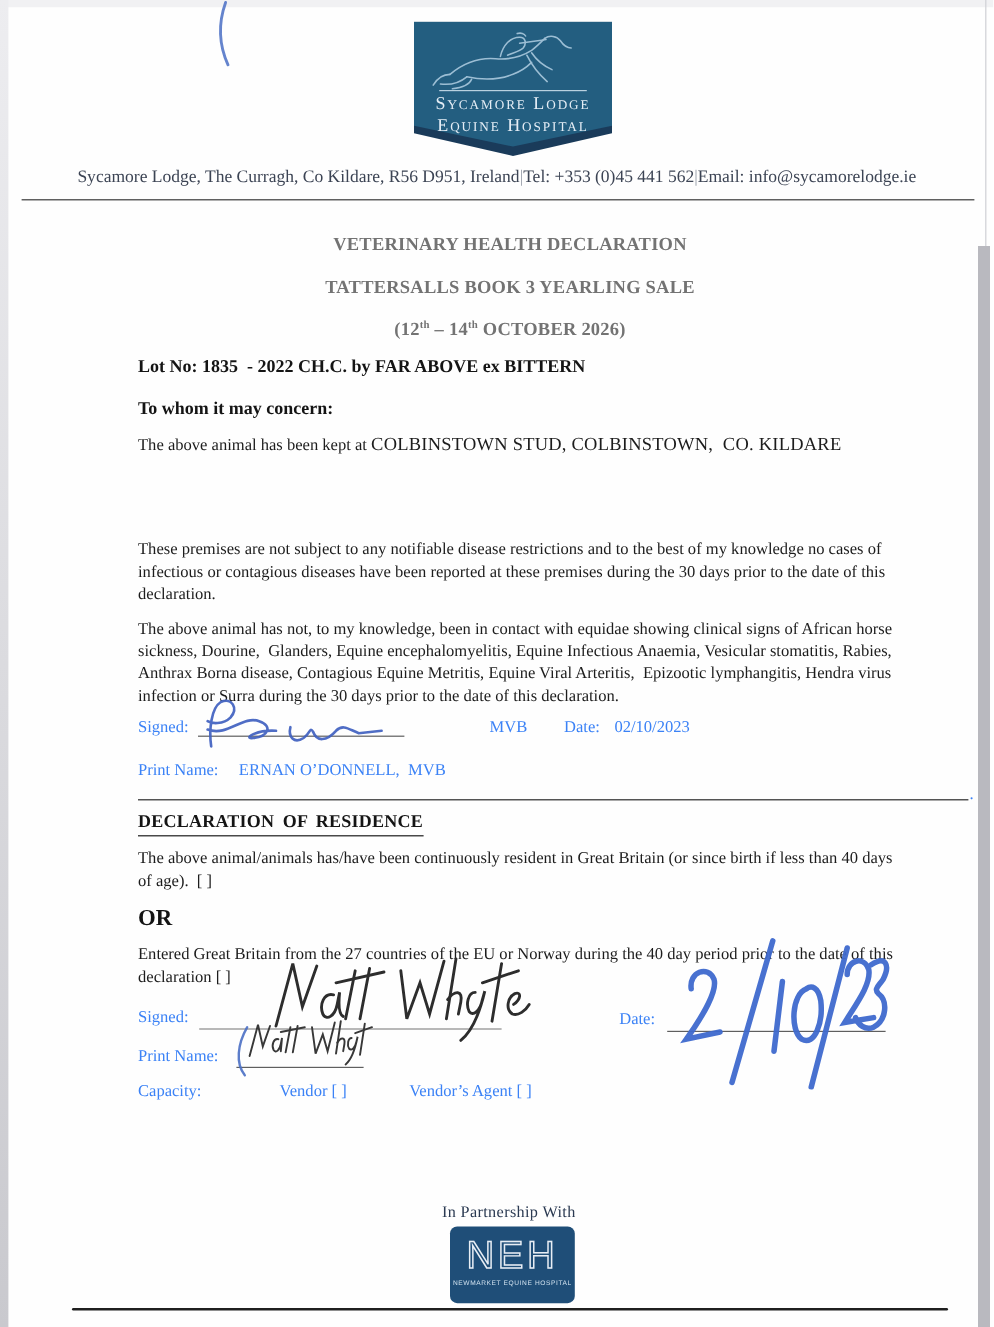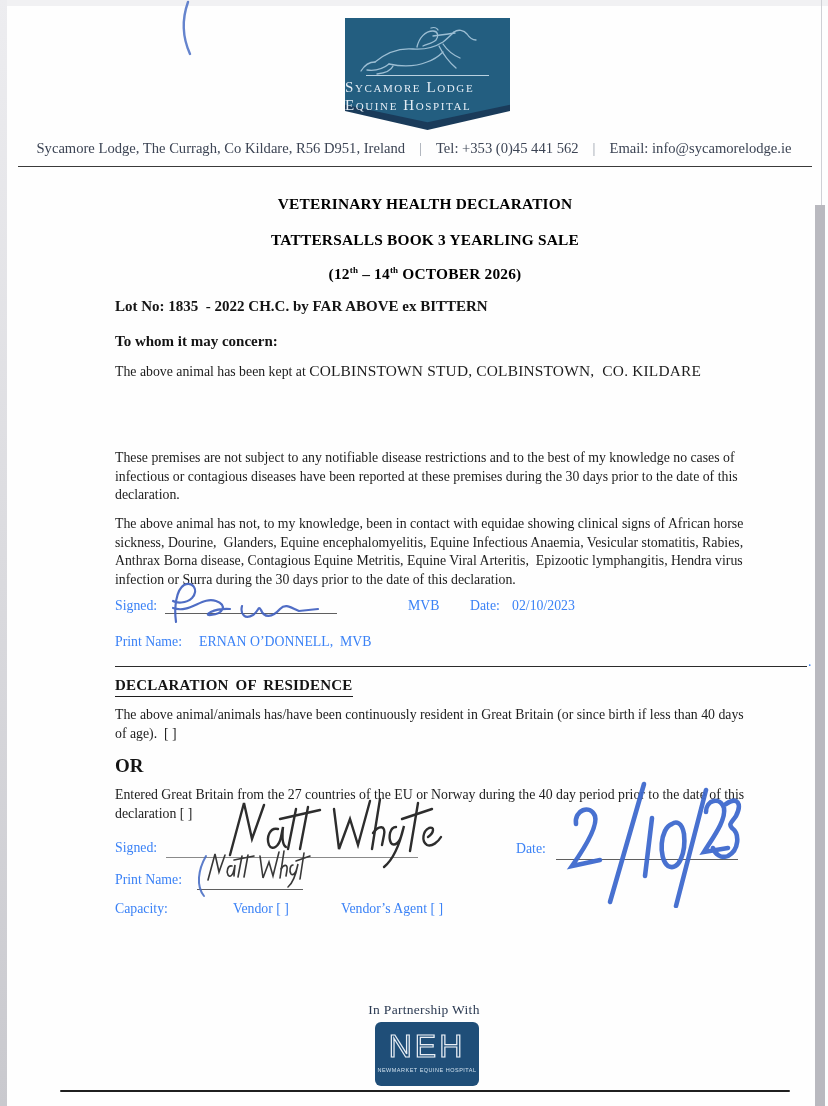--- a/index.html
+++ b/index.html
@@ -17,28 +17,28 @@
   .edge-right-strip{left:815px;top:205px;width:10px;height:901px;background:#b9b9bf;}
   .bottom-line{left:60px;top:1090px;width:730px;height:2px;background:#1f1f1f;border-radius:1px;}
   
   .logo{left:345px;top:18px;width:165px;height:112px;}
   .logo .band{position:absolute;inset:0;background:#1a3b5a;
     clip-path:polygon(0 0,100% 0,100% 83%,50% 100%,0 83%);}
   .logo .body{position:absolute;inset:0;background:#235e80;
     clip-path:polygon(0 0,100% 0,100% 77.5%,50% 93%,0 77.5%);}
   .logo .horse{position:absolute;left:14px;top:4px;}
   .logo .divider{position:absolute;left:21px;top:57px;width:123px;height:1px;background:rgba(223,238,248,.8);}
-  .logo-text{position:absolute;left:0;top:61px;width:100%;text-align:left;
+  .logo-text{position:absolute;left:0;top:61px;width:100%;text-align:center;
     font-variant:small-caps;color:#e4edf5;font-size:15px;line-height:17.5px;letter-spacing:1.6px;}
-  .addr-row{left:0;top:140px;width:828px;display:flex;justify-content:center;gap:14px;
+  .addr-row{left:0;top:140px;width:828px;display:flex;justify-content:center;
     font-size:14.6px;color:#3c4454;}
   .addr-sep{color:#9aa0ab;}
   .header-rule{left:18px;top:166px;width:794px;height:0;border-top:1.6px solid #3a3a3a;}
   
-  .title{left:115px;width:620px;text-align:center;font-weight:bold;font-size:15.4px;letter-spacing:.2px;color:#000000;}
+  .title{left:115px;width:620px;text-align:center;font-weight:bold;font-size:15.4px;letter-spacing:.2px;color:#737373;}
   .sup{vertical-align:super;font-size:9px;}
   .bold-line{font-weight:bold;font-size:15px;color:#141414;}
   .para{font-size:13.8px;line-height:18.6px;color:#1c1c1c;}
   .caps-fill{font-size:15.4px;letter-spacing:.2px;}
   .lbl{font-size:13.8px;color:#3b82f6;}
   .sig-line{height:0;border-bottom:1.2px solid #5f5f5f;}
   .long-rule{left:115px;top:666px;width:692px;height:0;border-top:1.6px solid #2b2b2b;}
   .res-heading{left:115px;top:677px;font-weight:bold;font-size:15px;letter-spacing:.2px;word-spacing:3px;
     border-bottom:1.6px solid #1d1d1d;padding-bottom:2px;color:#141414;}
   

